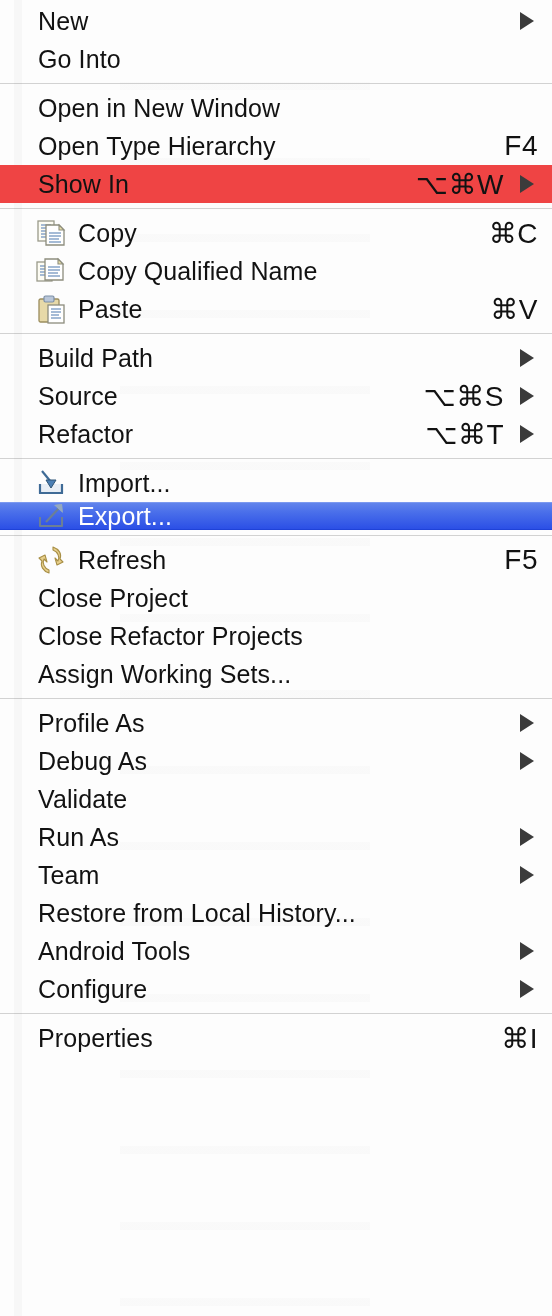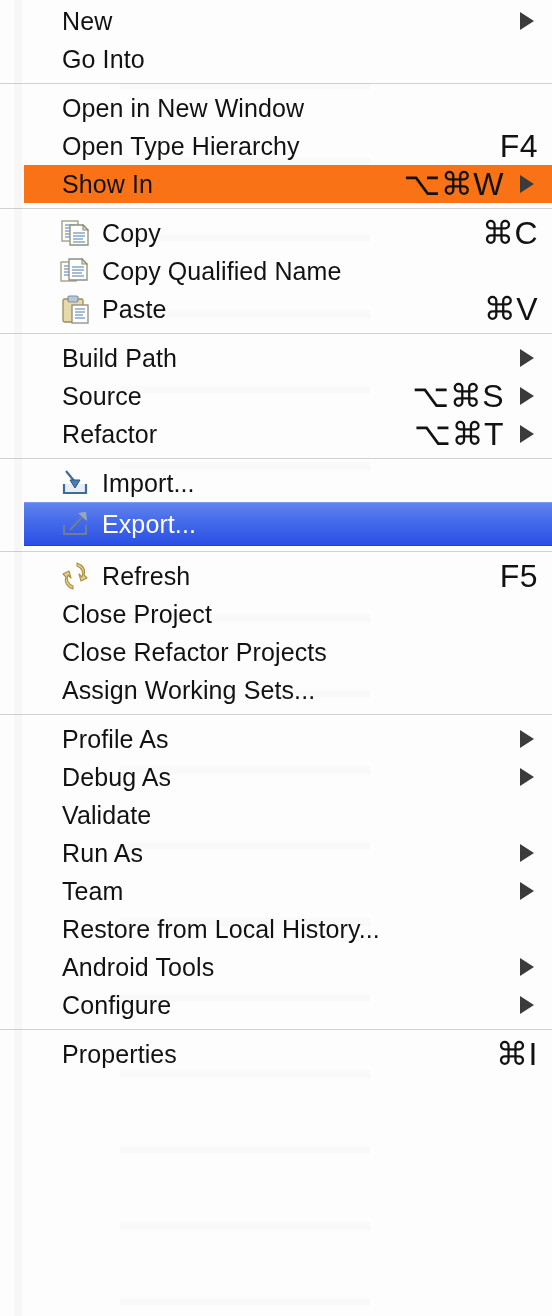--- a/index.html
+++ b/index.html
@@ -50,53 +50,52 @@
     position: relative;
     display: flex;
     align-items: center;
     height: 38px;
     padding-left: 38px;
     padding-right: 14px;
     font-size: 25px;
     color: #121212;
     white-space: nowrap;
     letter-spacing: 0.1px;
-    margin-left: 24px;
-  }
-
-  .menu-item.tinted { background: #f97316; }
+  }
+
+  .menu-item.tinted { background: #ef4444; }
 
   .menu-item.disabled { color: #9b9b9b; }
 
   .menu-item.selected {
     background: linear-gradient(180deg, #6184ec 0%, #4a6fea 35%, #2b4fe6 100%);
     color: #ffffff;
     border-top: 1px solid #7b99f0;
     border-bottom: 1px solid #1f42d8;
-    height: 44px;
+    height: 28px;
   }
 
   .icon-slot {
     width: 36px;
     min-width: 36px;
     height: 30px;
     margin-right: 6px;
     margin-left: -2px;
     display: flex;
     align-items: center;
     justify-content: flex-start;
   }
   .icon-slot.empty { width: 0; min-width: 0; margin: 0; }
 
   .menu-item .label { flex: 0 0 auto; }
 
   .menu-item .shortcut {
     position: absolute;
     right: 48px;
-    font-size: 32px;
+    font-size: 28px;
     text-align: right;
     letter-spacing: 0.5px;
   }
   .menu-item .shortcut.far { right: 14px; }
   .menu-item.disabled .shortcut { color: #9b9b9b; }
 
   .submenu-arrow {
     position: absolute;
     right: 18px;
     width: 0;

